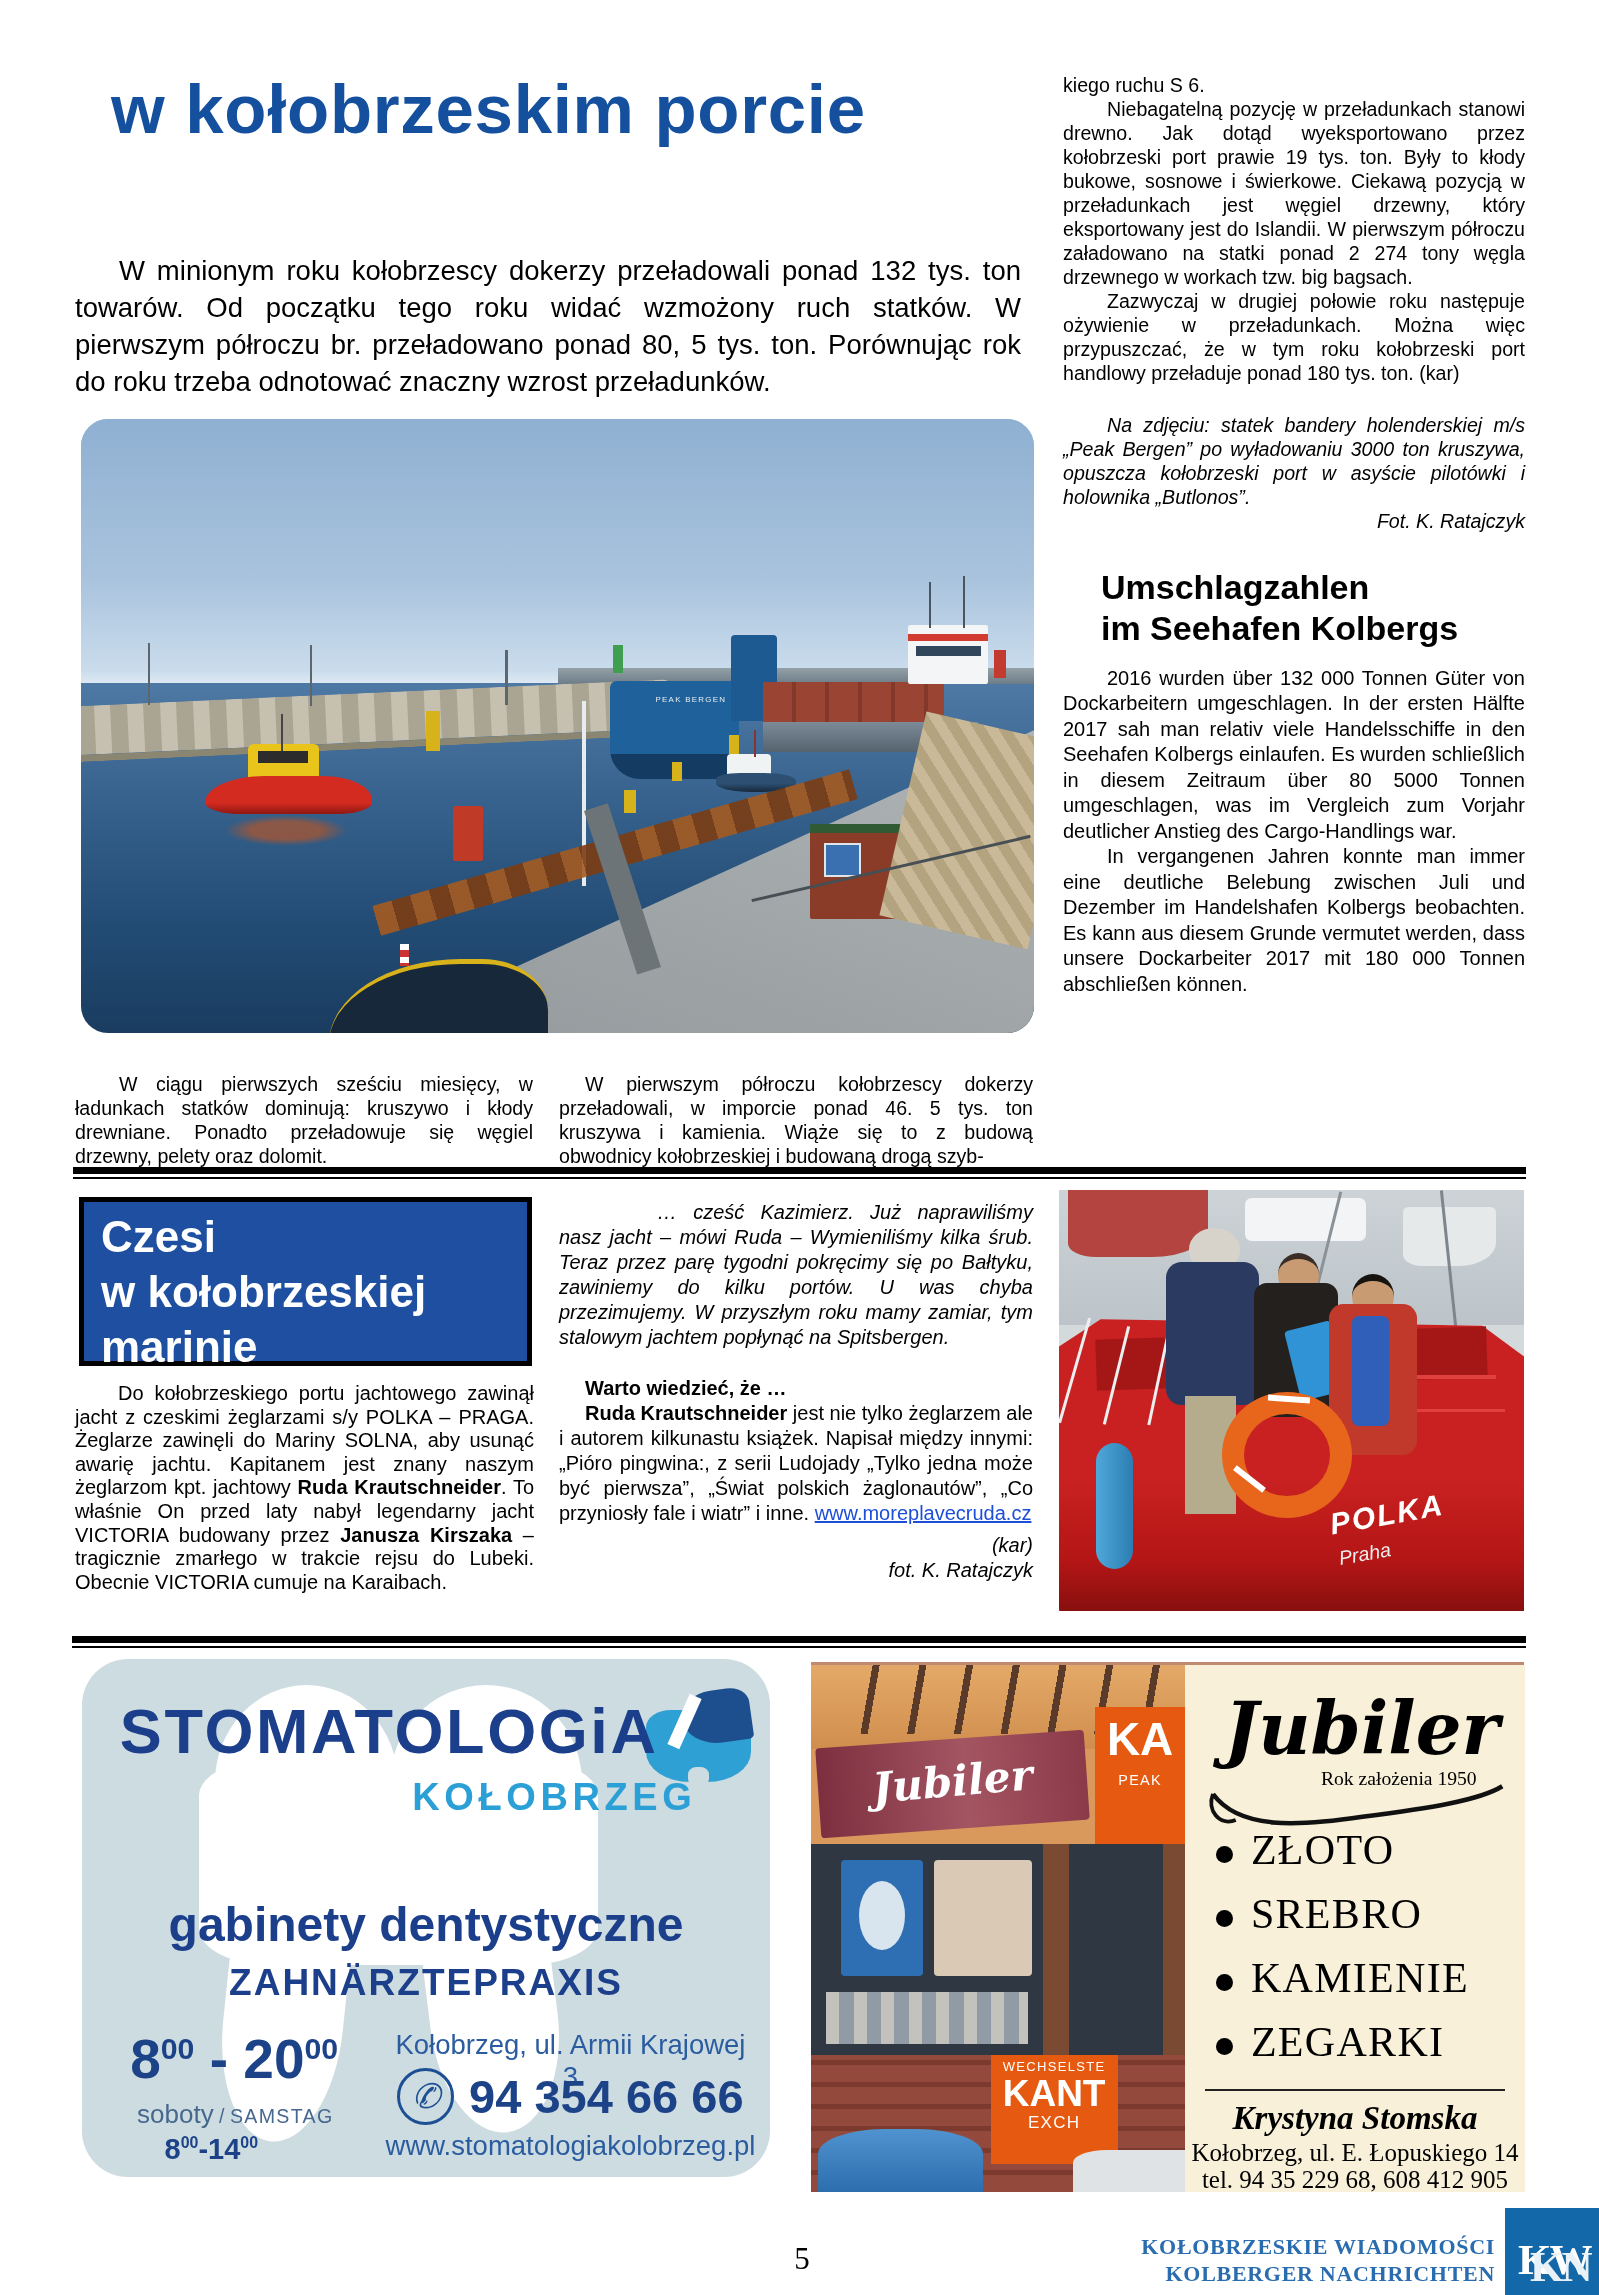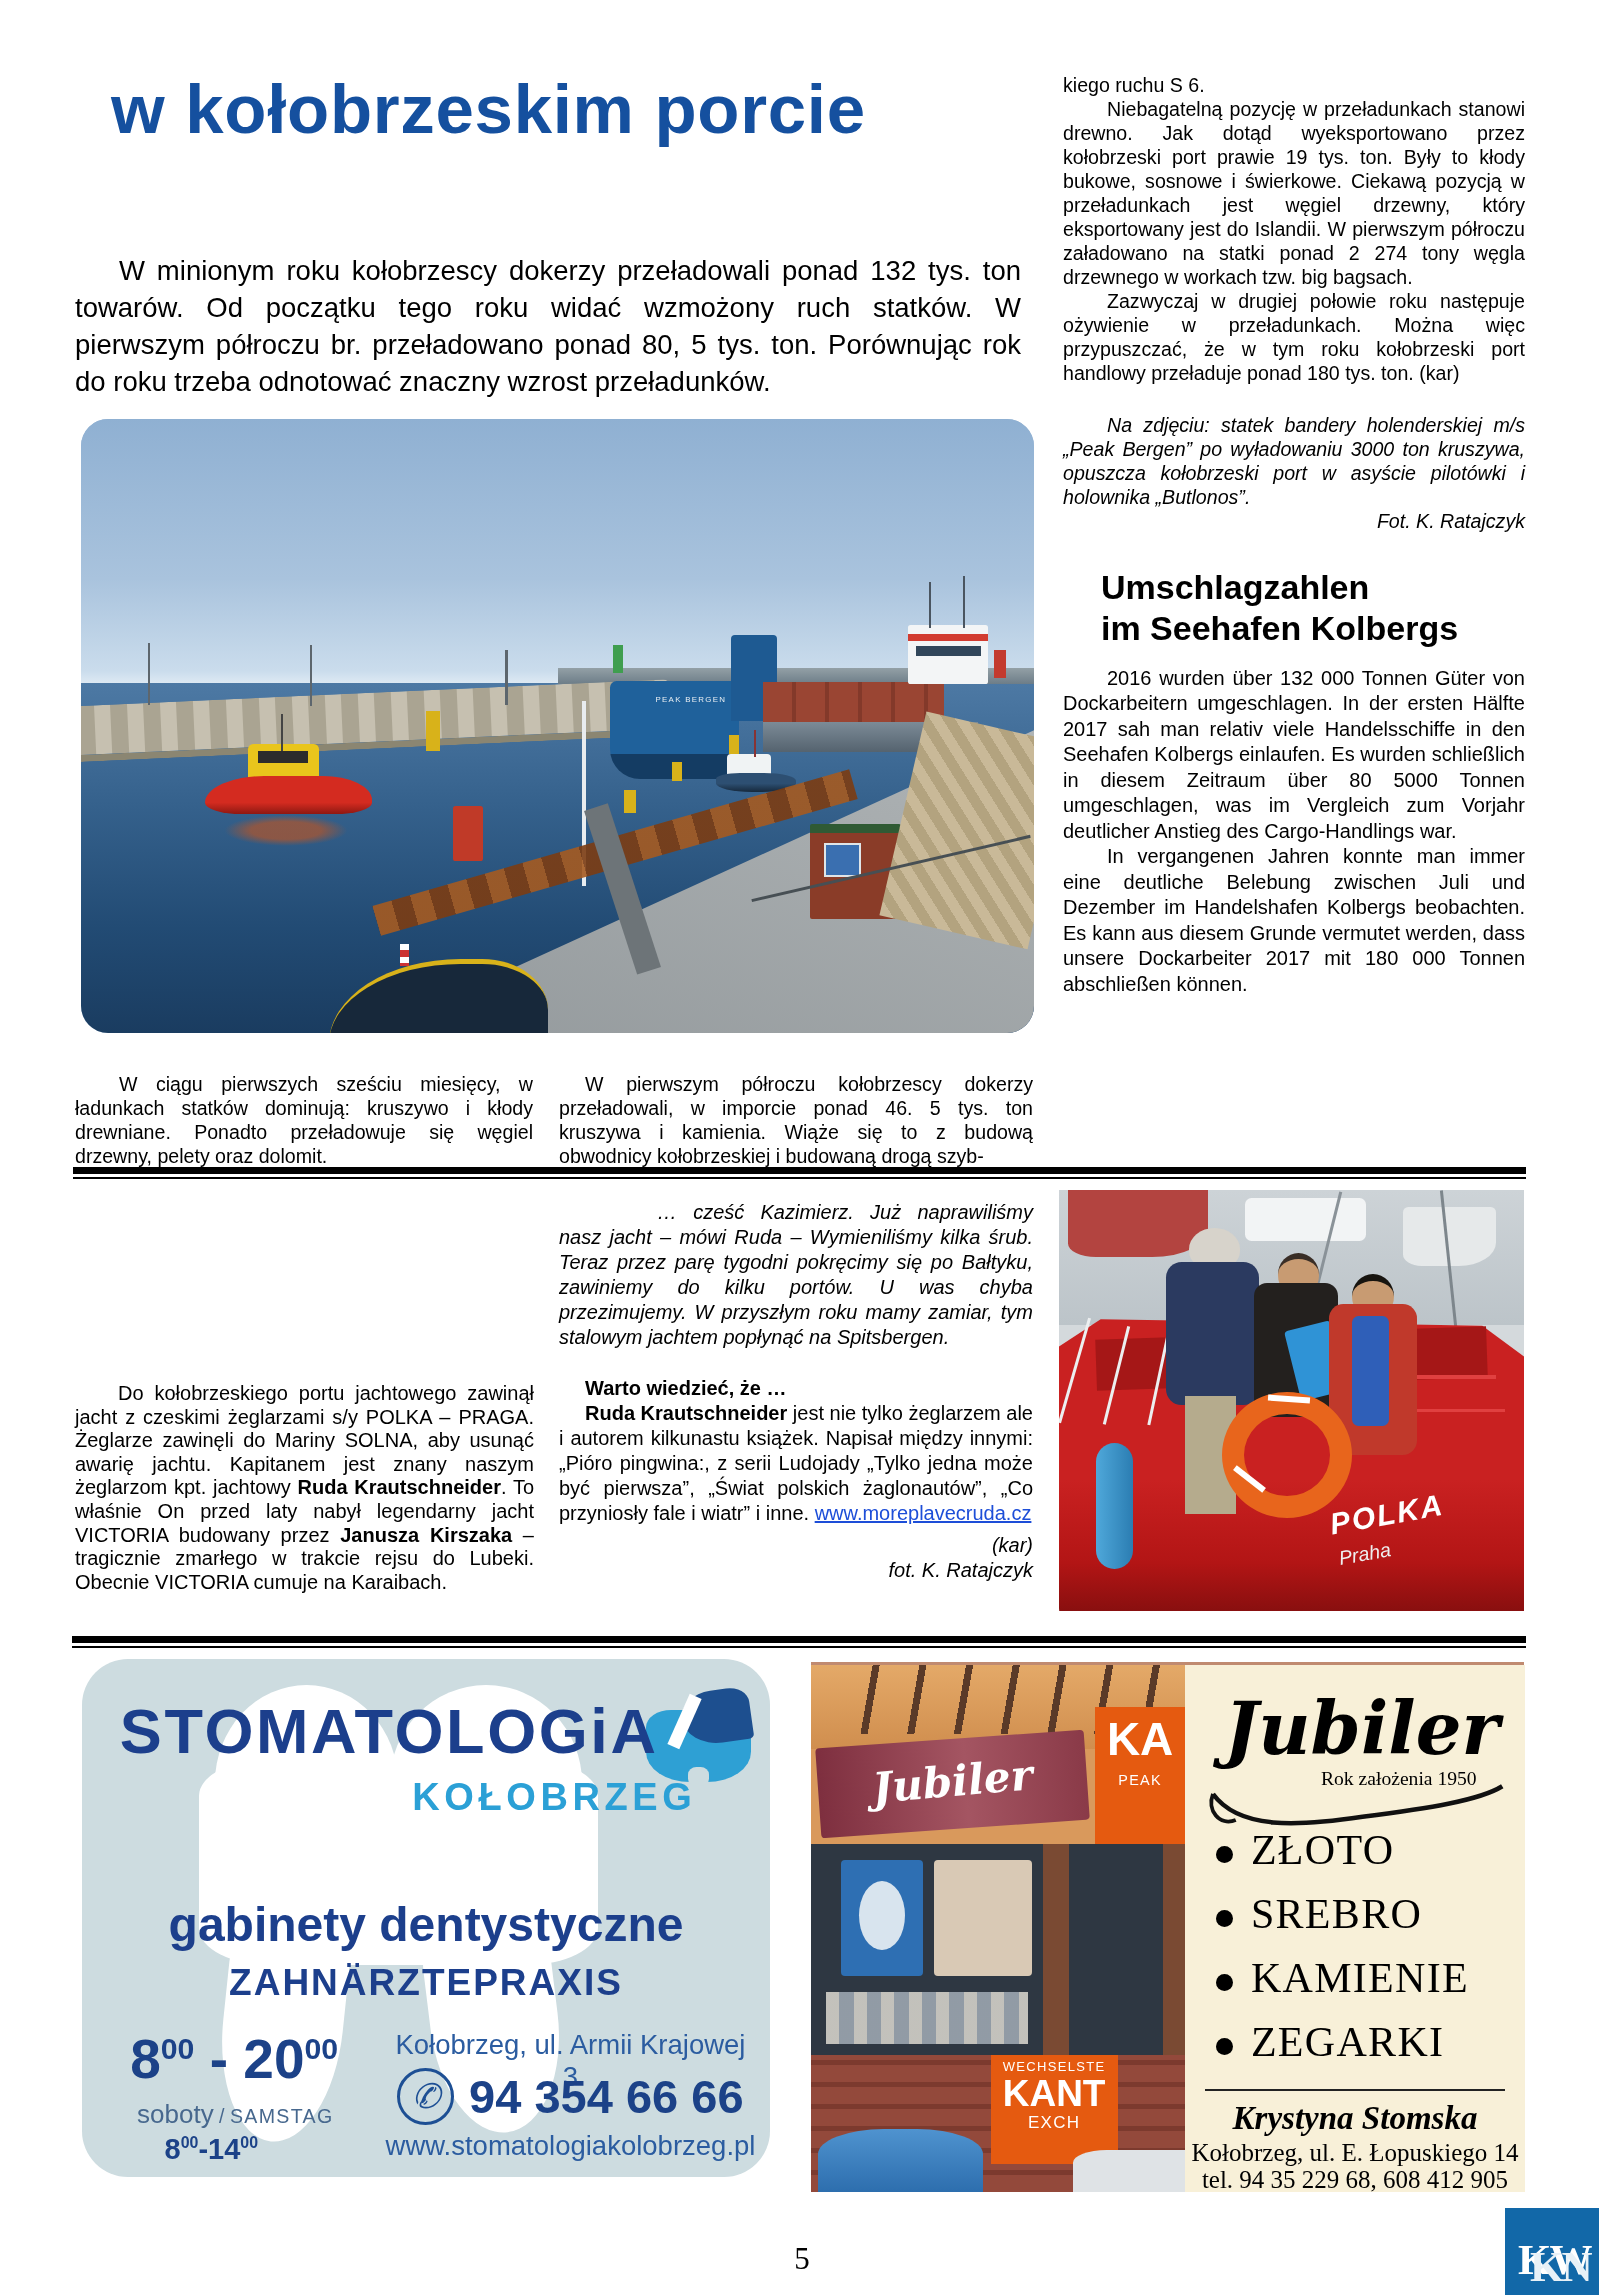--- a/index.html
+++ b/index.html
@@ -123,20 +123,25 @@
 
   <p class="abs j cap ind" style="left:75px;top:1072px;width:458px;">W ciągu pierwszych sześciu miesięcy, w ładunkach statków dominują: kruszywo i kłody drewniane. Ponadto przeładowuje się węgiel drzewny, pelety oraz dolomit.</p>
   <p class="abs j cap" style="left:559px;top:1072px;width:474px;text-indent:26px;">W pierwszym półroczu kołobrzescy dokerzy przeładowali, w imporcie  ponad 46. 5 tys. ton kruszywa i kamienia. Wiąże się to z budową obwodnicy kołobrzeskiej i budowaną drogą szyb-</p>
 
   <div class="abs rule" style="left:73px;top:1167px;width:1453px;">
     <div class="r1"></div>
       <div class="r2"></div>
       <div class="r3"></div>
   </div>
 
+  <div class="abs czesi-box" style="left:79px;top:1197px;width:453px;height:169px;">
+    <div>Czesi</div>
+    <div>w kołobrzeskiej</div>
+    <div>marinie</div>
+  </div>
 
   <p class="abs j" style="left:75px;top:1382px;width:459px;font-size:20px;line-height:23.6px;text-indent:43px;"><span>Do kołobrzeskiego portu jachtowego zawinął jacht z czeskimi żeglarzami s/y POLKA – PRAGA.  Żeglarze zawinęli do Mariny SOLNA, aby usunąć  awarię jachtu. Kapitanem jest znany naszym żeglarzom kpt. jachtowy </span><span class="b">Ruda Krautschneider</span><span>. To właśnie On przed laty nabył legendarny jacht VICTORIA budowany przez </span><span class="b">Janusza Kirszaka</span><span> – tragicznie zmarłego w trakcie rejsu do Lubeki. Obecnie VICTORIA cumuje na Karaibach.</span></p>
 
   <div class="abs" style="left:559px;top:1200px;width:474px;font-size:20px;line-height:25px;">
     <p class="j it" style="text-indent:98px;">… cześć Kazimierz. Już naprawiliśmy nasz jacht – mówi Ruda – Wymieniliśmy kilka śrub. Teraz przez parę tygodni pokręcimy się po Bałtyku, zawiniemy do kilku portów. U was chyba przezimujemy. W przyszłym roku mamy zamiar, tym stalowym jachtem popłynąć na Spitsbergen.</p>
     <p class="b" style="margin-top:26px;text-indent:26px;">Warto wiedzieć, że …</p>
     <p class="j" style="text-indent:26px;"><span class="b">Ruda Krautschneider</span><span> jest nie tylko żeglarzem ale i autorem kilkunastu książek. Napisał między innymi: „Pióro pingwina:, z serii Ludojady „Tylko jedna może być pierwsza”, „Świat polskich żaglonautów”, „Co przyniosły fale i wiatr” i inne. </span><a class="link" href="#">www.moreplavecruda.cz</a></p>
     <p class="it right" style="margin-top:6.5px;">(kar)</p>
     <p class="it right">fot. K. Ratajczyk</p>
   </div>
@@ -261,19 +266,23 @@
         <div class="jub-item"><span class="bullet"></span><span>ZEGARKI</span></div>
       </div>
       <div class="abs" style="left:6%;top:80.5%;width:88%;height:2px;background:#222;"></div>
       <div class="abs serif" style="left:0;top:82.5%;width:100%;text-align:center;font-size:33px;font-weight:bold;font-style:italic;">Krystyna Stomska</div>
       <div class="abs serif" style="left:0;top:90%;width:100%;text-align:center;font-size:25px;">Kołobrzeg, ul. E. Łopuskiego 14</div>
       <div class="abs serif" style="left:0;top:95%;width:100%;text-align:center;font-size:25px;">tel. 94 35 229 68, 608 412 905</div>
     </div>
   </div>
 
   <div class="abs serif" style="left:779px;top:2241px;width:46px;text-align:center;font-size:31px;">5</div>
+  <div class="abs footer-brand" style="left:1112px;top:2233px;width:383px;">
+    <div>KOŁOBRZESKIE WIADOMOŚCI</div>
+    <div>KOLBERGER NACHRICHTEN</div>
+  </div>
   <div class="abs" style="left:1505px;top:2208px;width:95px;height:88px;background:#1268a8;">
     <span class="abs serif" style="left:13px;top:-3.9px;color:#fff;font-weight:bold;font-size:43px;letter-spacing:-2px;margin-top:31px;">KW</span>
     <span class="abs serif" style="left:25px;top:34px;color:#e8f1f7;font-weight:bold;font-size:43px;letter-spacing:-2px;">KN</span>
   </div>
 
 </div>
 
 
 </body></html>

